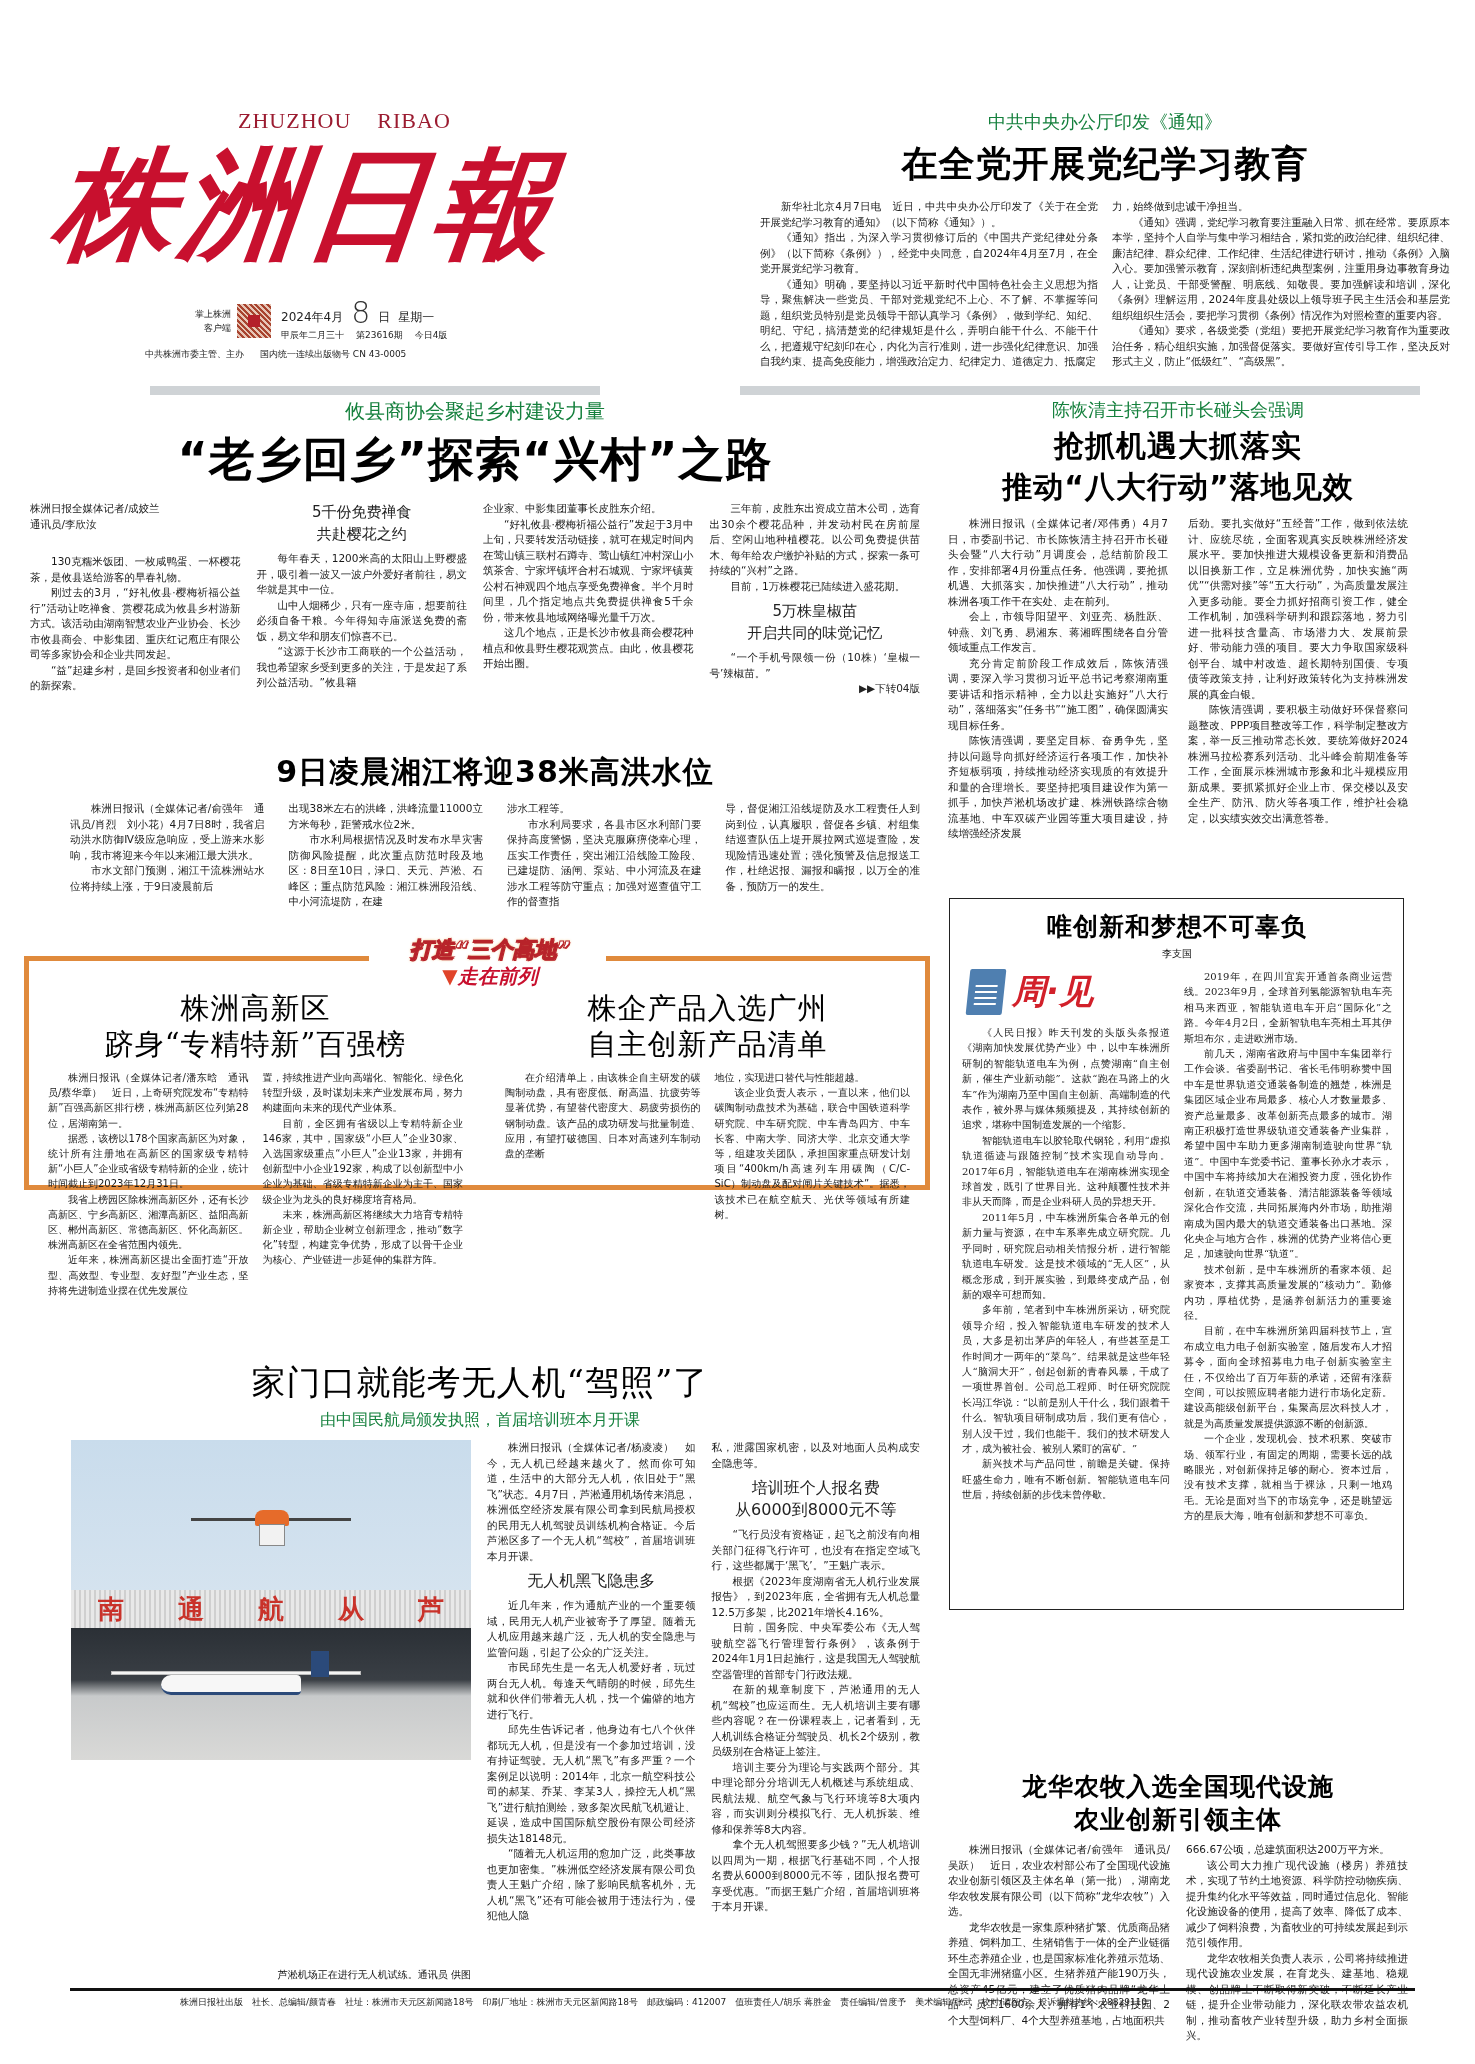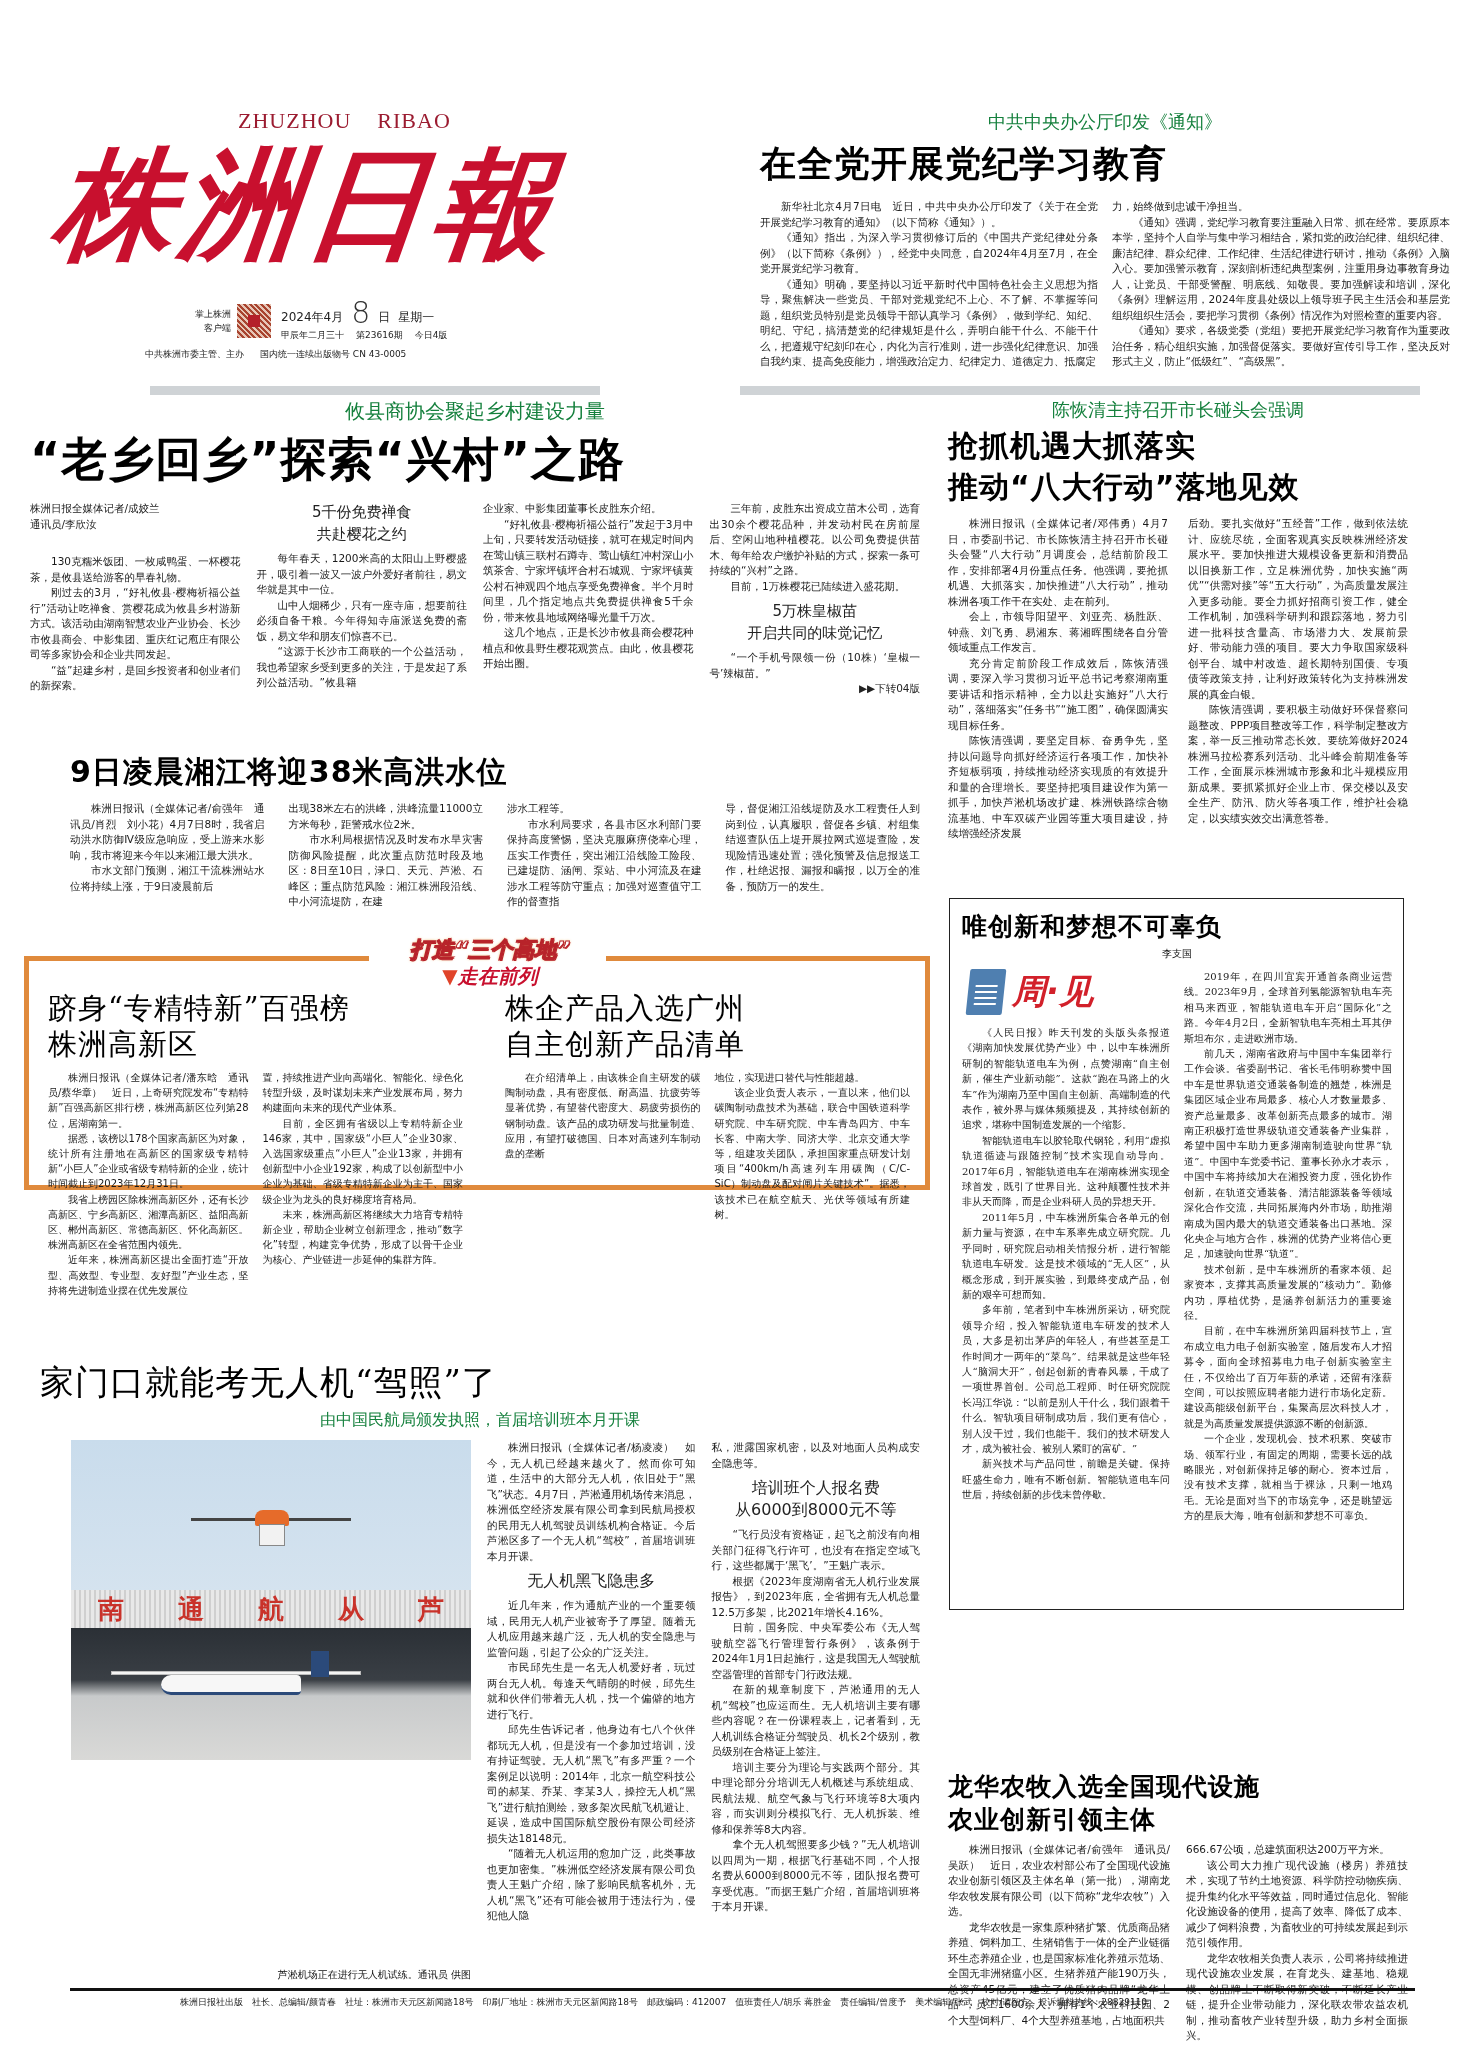--- a/index.html
+++ b/index.html
@@ -3,21 +3,21 @@
 <meta charset="utf-8">
 <style>
 *{box-sizing:border-box;margin:0;padding:0}
 body{width:1475px;height:2064px;background:#fff;font-family:"DejaVu Sans","Liberation Sans",sans-serif;color:#111;position:relative;overflow:hidden}
 .abs{position:absolute}
 .body-text{font-size:10.5px;line-height:15.5px;text-align:justify;color:#1a1a1a}
 .body-text p{text-indent:2em}
 .cols{display:flex;gap:14px}
 .cols>div{flex:1}
 .hdr-sub{font-weight:300;color:#15803d;text-align:center}
-.hdr-big{font-weight:900;color:#000;text-align:left;letter-spacing:1px}
+.hdr-big{font-weight:900;color:#000;text-align:center;letter-spacing:1px}
 .serif{font-family:"DejaVu Serif","Liberation Serif",serif}
 .sub-head{font-size:15px;text-align:center;line-height:22px;color:#222;margin:6px 0}
 .gray-bar{background:#cfd3d6;height:9px}
 
 #mast-en{left:238px;top:108px;font-family:"Liberation Serif",serif;font-size:22px;color:#9b1b30;letter-spacing:1px}
 #mast-cn{left:55px;top:125px;font-family:"DejaVu Serif",serif;font-size:120px;font-weight:bold;color:#c8102e;letter-spacing:6px;font-style:italic;transform:skewX(-6deg)}
 .qr{width:34px;height:34px;background:repeating-linear-gradient(45deg,#a8442f 0 2px,#e7c6b7 2px 4px);position:relative}
 .qr::after{content:"";position:absolute;left:11px;top:11px;width:12px;height:12px;background:#b41f2a}
 
 #orange-box{left:24px;top:961px;width:906px;height:229px;border:5px solid #e08a3c;border-top:none}
@@ -160,22 +160,22 @@
 <div class="abs" id="orange-line-l"></div>
 <div class="abs" id="orange-line-r"></div>
 <div class="abs" id="orange-box"></div>
 <div class="abs" style="left:375px;top:935px;width:230px;text-align:center;font-style:italic;font-weight:900">
   <div style="font-size:22px;color:#fff;-webkit-text-stroke:1px #b8232a;text-shadow:1px 1px 0 #b8232a,0 0 3px #e8a23a">打造“三个高地”</div>
   <div style="font-size:20px;color:#c8102e;margin-top:-2px"><span style="color:#e0442a;font-style:normal">▼</span><span>走在前列</span></div>
 </div>
 
 <section class="abs" style="left:48px;top:990px;width:415px">
   <div class="serif hdr-big" style="font-size:29px;line-height:36px;font-weight:normal">
+    <div>株洲高新区</div>
     <div>跻身“专精特新”百强榜</div>
-    <div>株洲高新区</div>
   </div>
   <div class="cols body-text" style="margin-top:8px;font-size:10px;line-height:15.2px">
     <div>
         <p>株洲日报讯（全媒体记者/潘东晗　通讯员/蔡华章）　近日，上奇研究院发布“专精特新”百强高新区排行榜，株洲高新区位列第28位，居湖南第一。</p>
         <p>据悉，该榜以178个国家高新区为对象，统计所有注册地在高新区的国家级专精特新“小巨人”企业或省级专精特新的企业，统计时间截止到2023年12月31日。</p>
         <p>我省上榜园区除株洲高新区外，还有长沙高新区、宁乡高新区、湘潭高新区、益阳高新区、郴州高新区、常德高新区、怀化高新区。株洲高新区在全省范围内领先。</p>
         <p>近年来，株洲高新区提出全面打造“开放型、高效型、专业型、友好型”产业生态，坚持将先进制造业摆在优先发展位</p>
       </div>
     <div>
         <p style="text-indent:0">置，持续推进产业向高端化、智能化、绿色化转型升级，及时谋划未来产业发展布局，努力构建面向未来的现代产业体系。</p>

